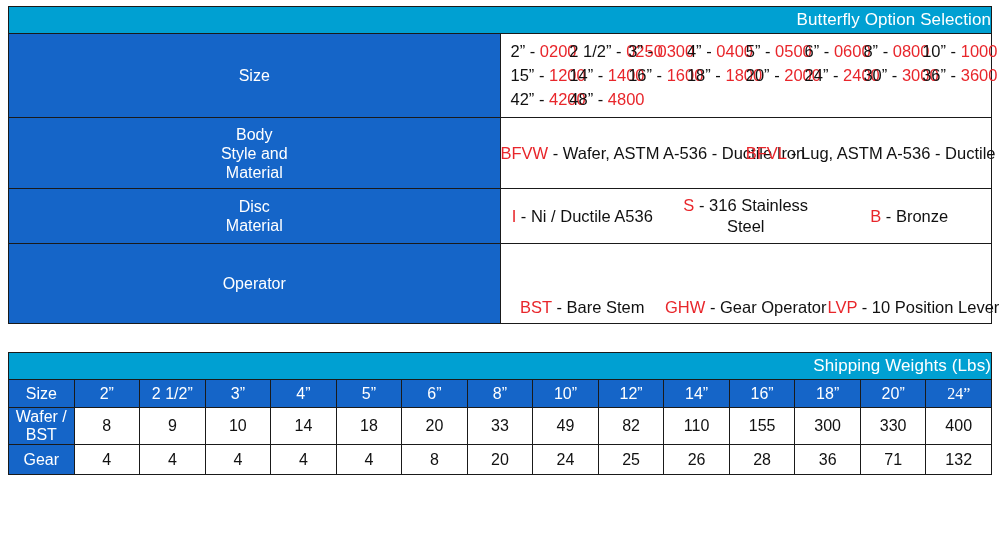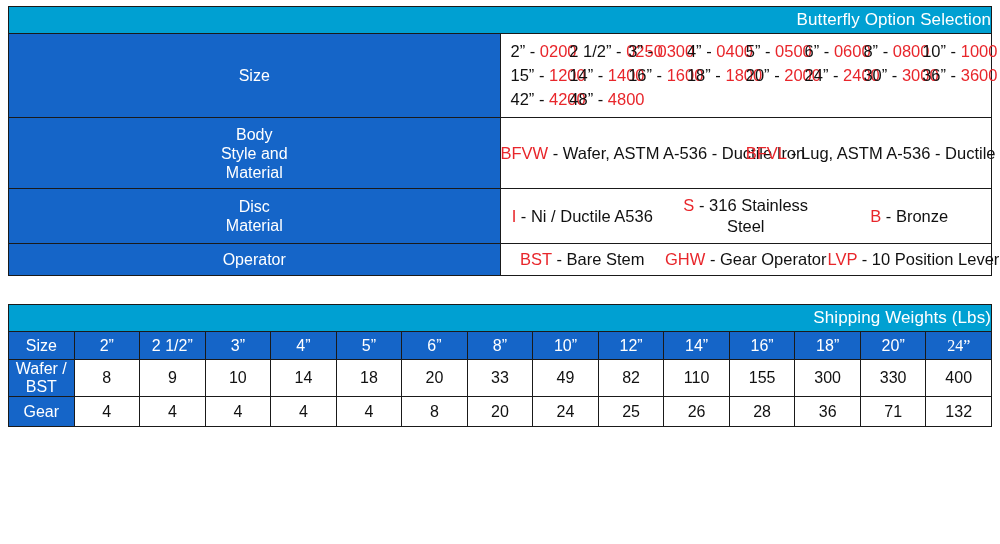--- a/index.html
+++ b/index.html
@@ -98,21 +98,21 @@
   
   .row-disc .optrow { height: 54px; }
   .row-disc .opt { width: 33.3333%; white-space: normal; }
 
   
   .row-seat .optrow { height: 50px; }
   .row-seat .opt:nth-child(1) { width: 50%; }
   .row-seat .opt:nth-child(2) { width: 50%; }
 
   
-  .row-oper .optrow { height: 31px; }
+  .row-oper .optrow { height: 31px; margin-top: 48px; }
   .row-oper .opt { width: 33.3333%; }
 
   .gap { height: 28px; }
 
   
   #t2 .hdr {
     background: #1565C8;
     color: #ffffff;
     text-align: center;
     font-size: 16px;

